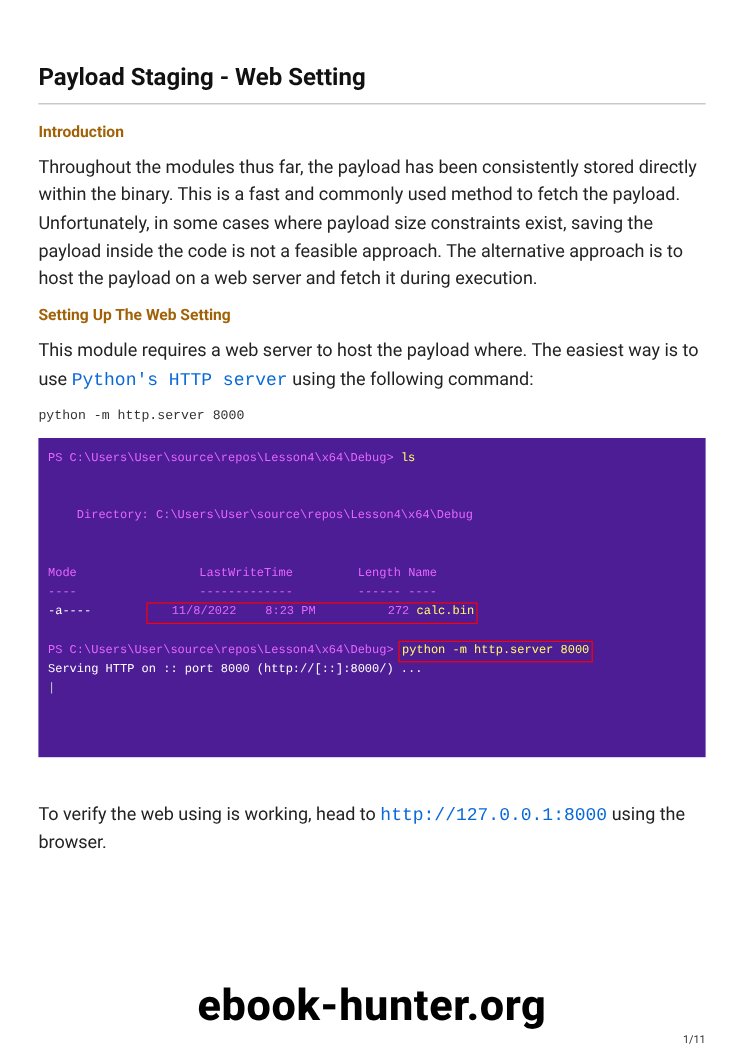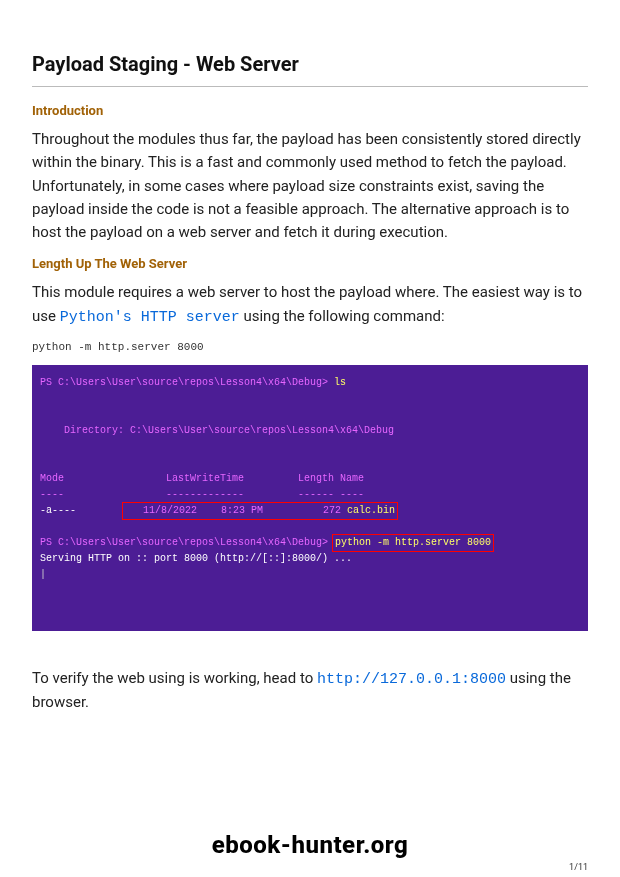--- a/index.html
+++ b/index.html
@@ -70,44 +70,44 @@
       border: 1.5px solid #ff0000;
       padding: 0 2px;
       margin: -1.5px -2px;
     }
     .watermark {
       position: absolute;
       bottom: 18px;
       left: 0;
       width: 100%;
       text-align: center;
-      font-size: 24px;
+      font-size: 36px;
       font-weight: 800;
       color: #000;
       letter-spacing: 0.5px;
     }
     .page-number {
       position: absolute;
       bottom: 5px;
       right: 32px;
       font-size: 9px;
       color: #333;
     }
   </style>
 </head>
 <body>
 
 <div class="page-container">
-  <h1>Payload Staging - Web Server</h1>
+  <h1>Payload Staging - Web Setting</h1>
   <hr class="divider">
 
   <h2>Introduction</h2>
   <p>Throughout the modules thus far, the payload has been consistently stored directly within the binary. This is a fast and commonly used method to fetch the payload. Unfortunately, in some cases where payload size constraints exist, saving the payload inside the code is not a feasible approach. The alternative approach is to host the payload on a web server and fetch it during execution.</p>
 
-  <h2>Length Up The Web Server</h2>
+  <h2>Setting Up The Web Setting</h2>
   <p>
     <span>This module requires a web server to host the payload where. The easiest way is to use </span><a class="link">Python's HTTP server</a><span> using the following command:</span>
   </p>
 
   <code class="inline-code">python -m http.server 8000</code>
 
 
   <div class="terminal-block"><span class="term-magenta">PS C:\Users\User\source\repos\Lesson4\x64\Debug&gt; </span><span class="term-yellow">ls</span>
 
 

